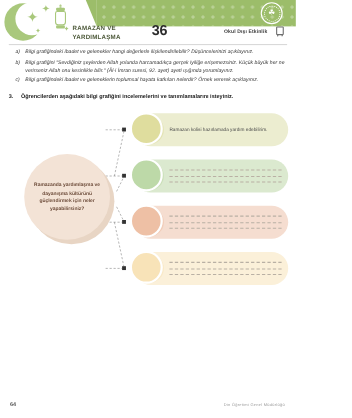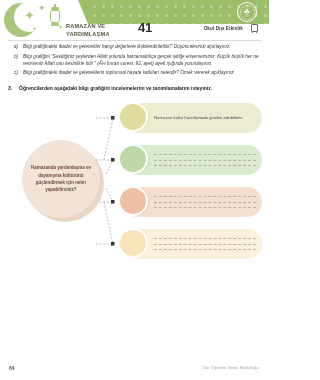--- a/index.html
+++ b/index.html
@@ -228,21 +228,21 @@
 
     <div class="emblem">
       <div class="emblem-inner">☘</div>
     </div>
 
     <div class="header-title">
       <div>RAMAZAN VE</div>
       <div>YARDIMLAŞMA</div>
     </div>
 
-    <div class="header-num">41</div>
+    <div class="header-num">36</div>
     <div class="header-activity">Okul Dışı Etkinlik</div>
 
     <div class="act-icon">
       <div class="frame"></div>
       <div class="leg1"></div>
       <div class="leg2"></div>
     </div>
 
     <div class="hr-line"></div>
   </div>

